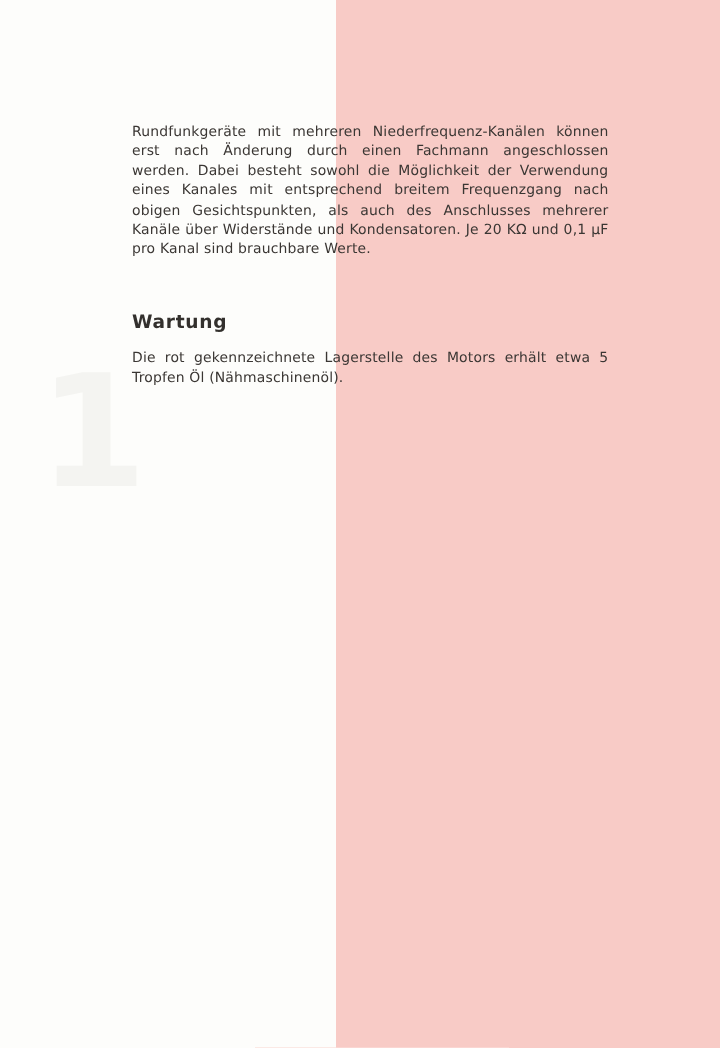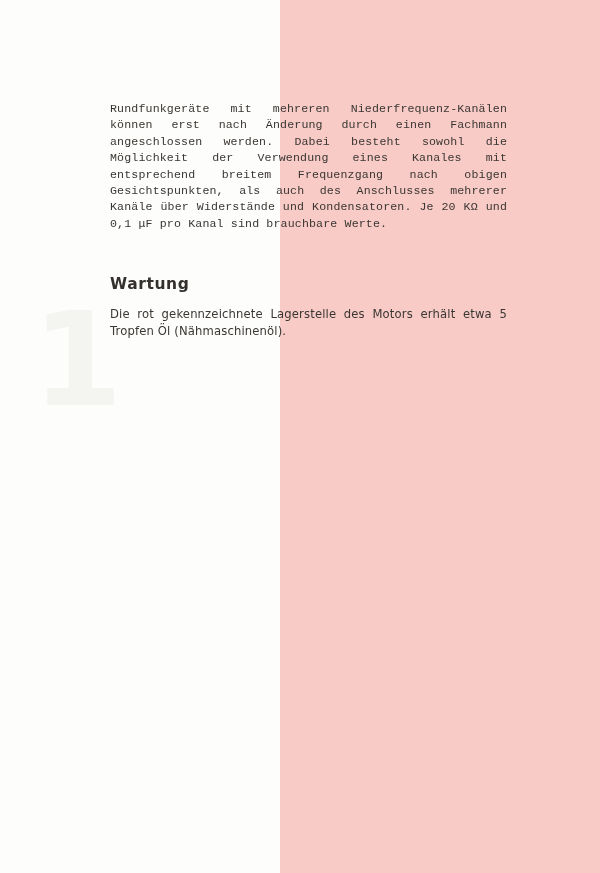--- a/index.html
+++ b/index.html
@@ -16,21 +16,21 @@
     .ghost-digit {
       position: absolute; left: 32px; top: 295px;
       font-family: "DejaVu Sans", sans-serif; font-weight: bold;
       font-size: 130px; line-height: 1; color: #f4f4f1;
     }
     .content {
       position: absolute; left: 110px; top: 101px; width: 397px;
       font-size: 11.6px; line-height: 16.4px; letter-spacing: 0.15px;
     }
     .content p { margin: 0; text-align: justify; }
-    .intro { margin-bottom: 43px !important; font-family: Liberation Mono, monospace; }
+    .intro { margin-bottom: 43px !important; }
     h2 {
       margin: 0 0 13px 0; font-size: 15.5px; font-weight: bold;
       letter-spacing: 0.6px; color: #33302d; line-height: 18px;
     }
     .para { margin-bottom: 9px !important; }
   </style>
 </head>
 <body>
 
 <div class="pink-panel"></div>

